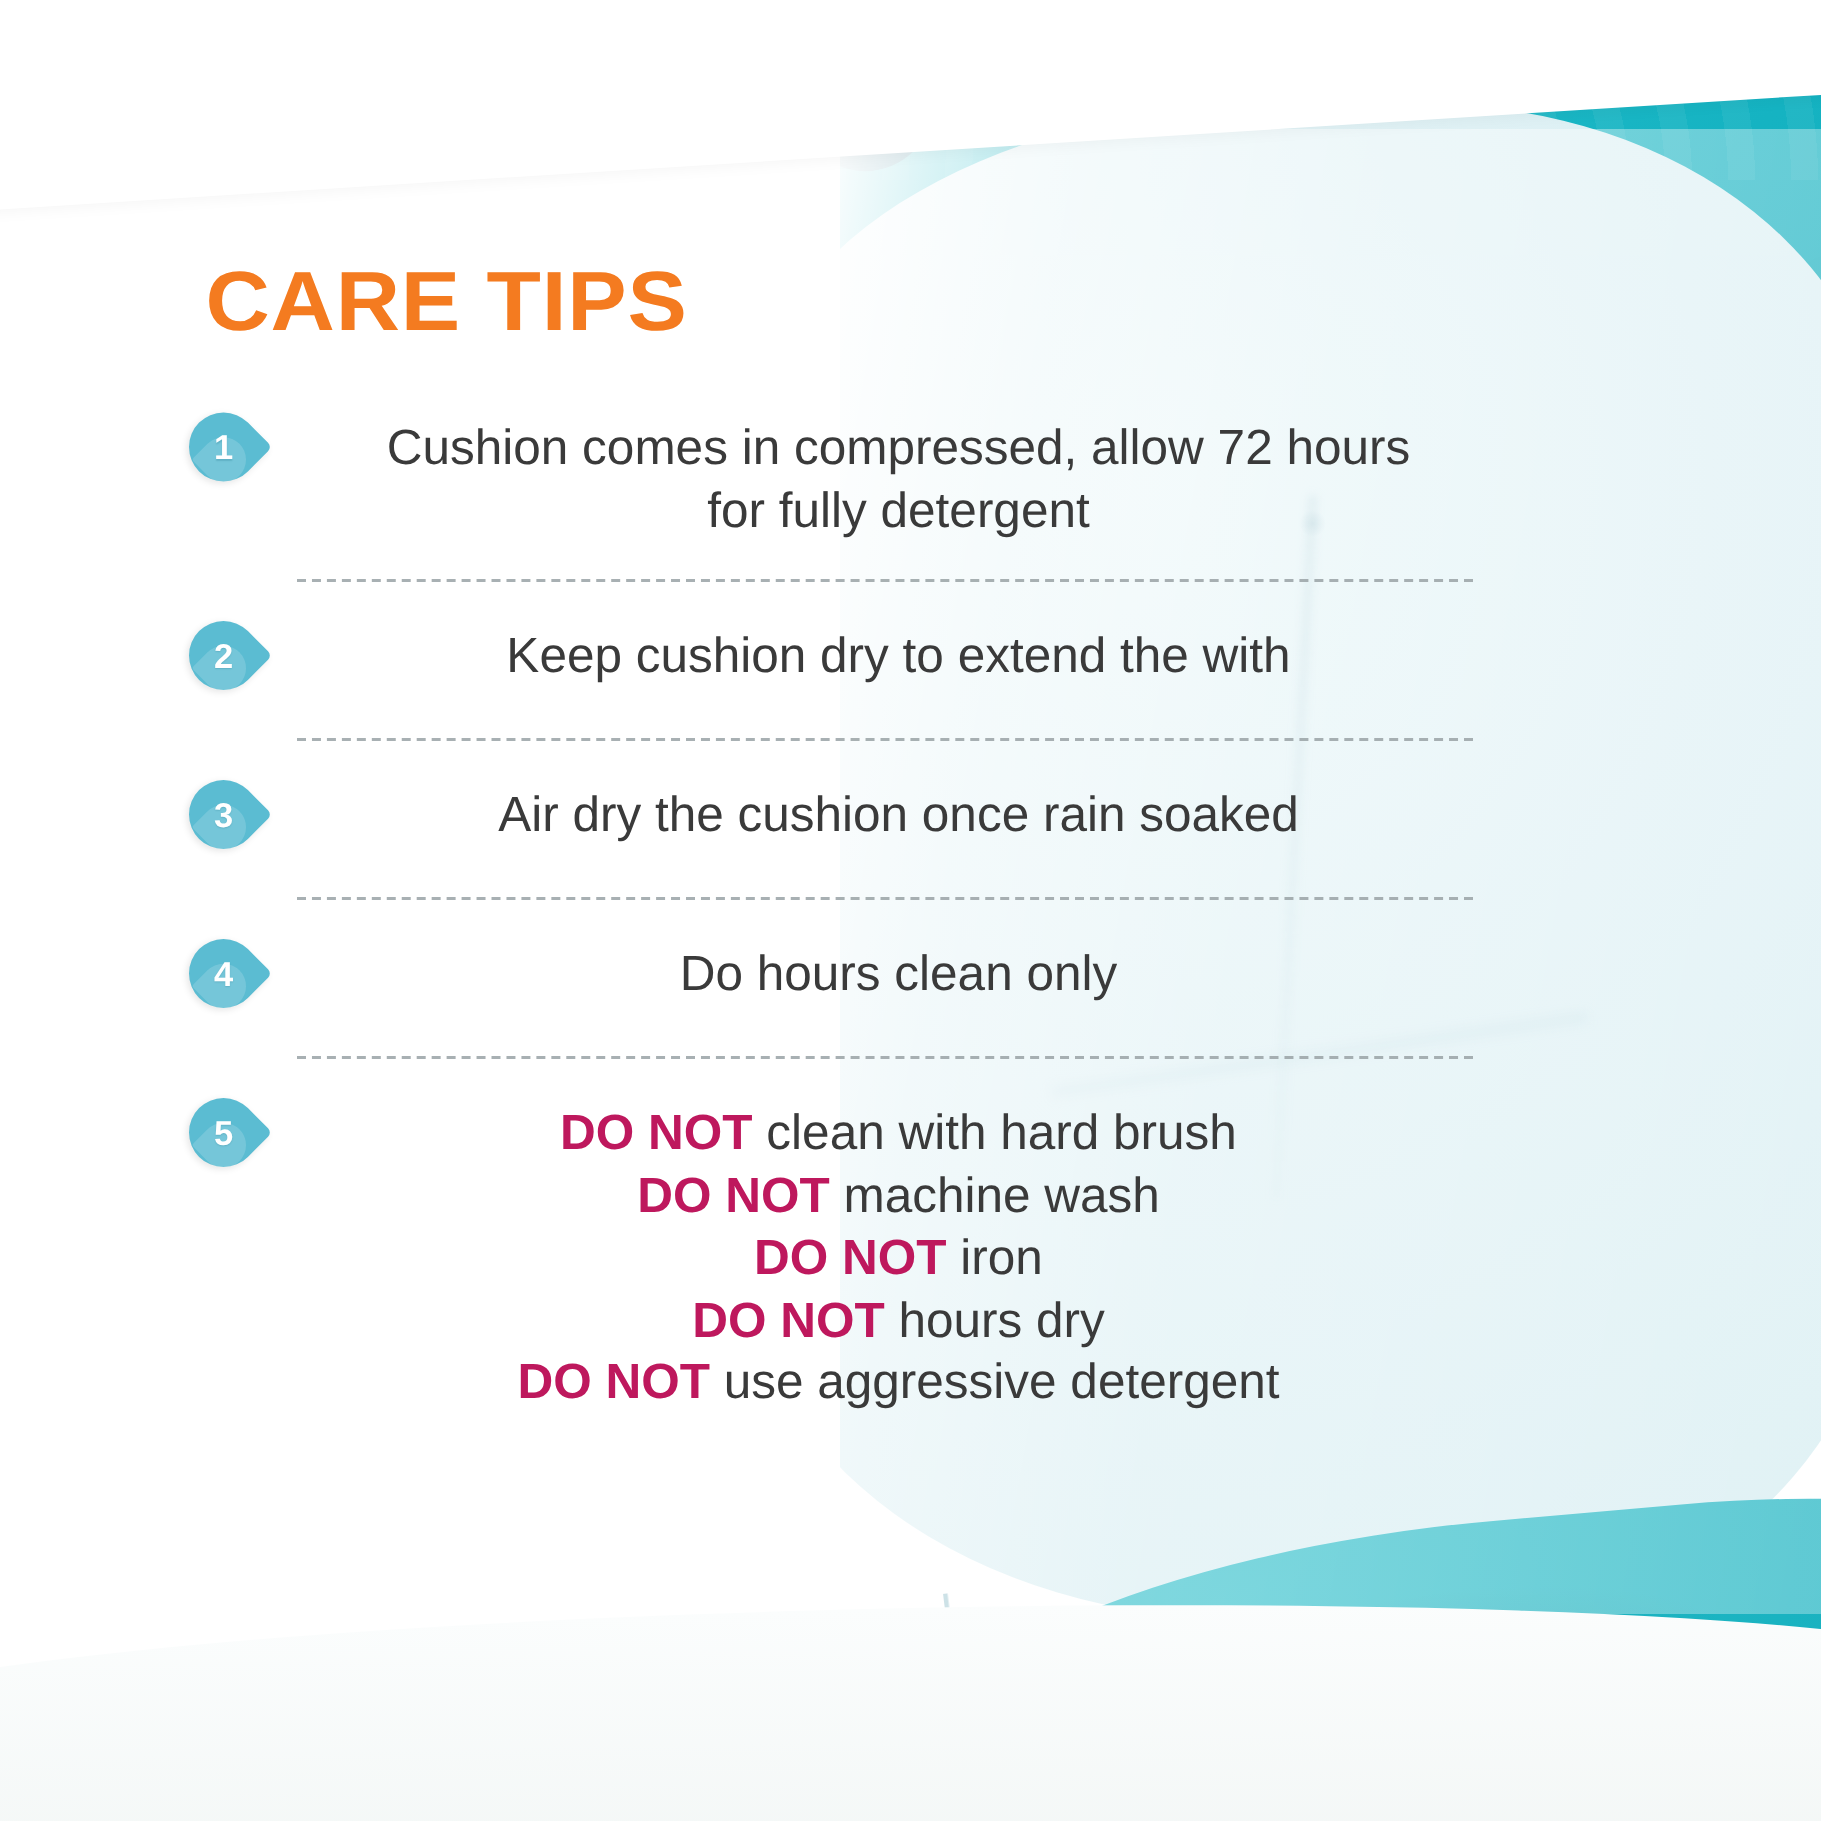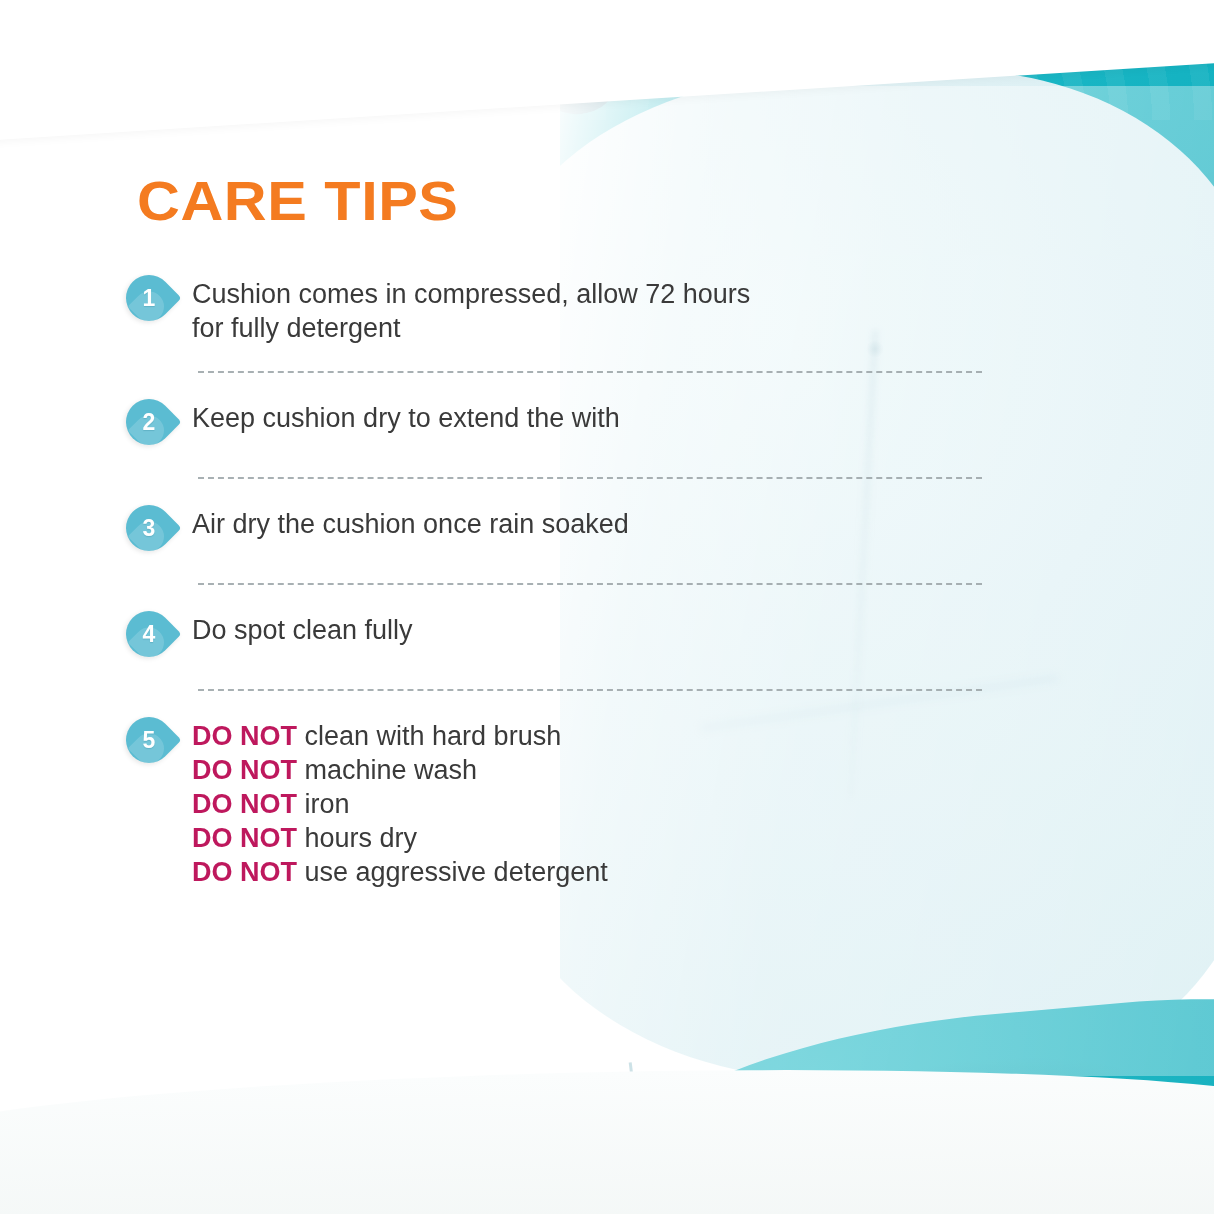--- a/index.html
+++ b/index.html
@@ -186,23 +186,24 @@
     background:rgba(255,255,255,.16);
   }
   .badge .num{
     position:absolute;left:0;top:0;width:46px;height:46px;
     display:flex;align-items:center;justify-content:center;
     color:#ffffff;font-size:23px;font-weight:bold;
     text-shadow:0 1px 1px rgba(0,90,110,.18);
   }
   .tip-text{
     flex:1 1 auto;
-    font-size:27px;line-height:1.26;color:#3a3a3a;
+    font-size:33px;line-height:1.26;color:#3a3a3a;
     font-family:"Liberation Sans","DejaVu Sans",sans-serif;
     padding-top:2px;
+    text-align:center;
   }
   .tip-text .strong{font-weight:bold;color:#be185d;}
   .donot-line{white-space:nowrap;}
 
   .divider{
     height:0;border-top:2px dashed #9aa3a6;
     margin:26px 0 26px 72px;width:784px;opacity:.85;
   }
 
   .sp-1{margin-top:0;}
@@ -286,21 +287,21 @@
       </div>
 
       <div class="divider"></div>
 
       <div class="tip-row">
         <div class="badge">
           <div class="drop"></div>
           <div class="num">4</div>
         </div>
         <div class="tip-text">
-          <div>Do spot clean fully</div>
+          <div>Do hours clean only</div>
         </div>
       </div>
 
       <div class="divider"></div>
 
       <div class="tip-row">
         <div class="badge">
           <div class="drop"></div>
           <div class="num">5</div>
         </div>

